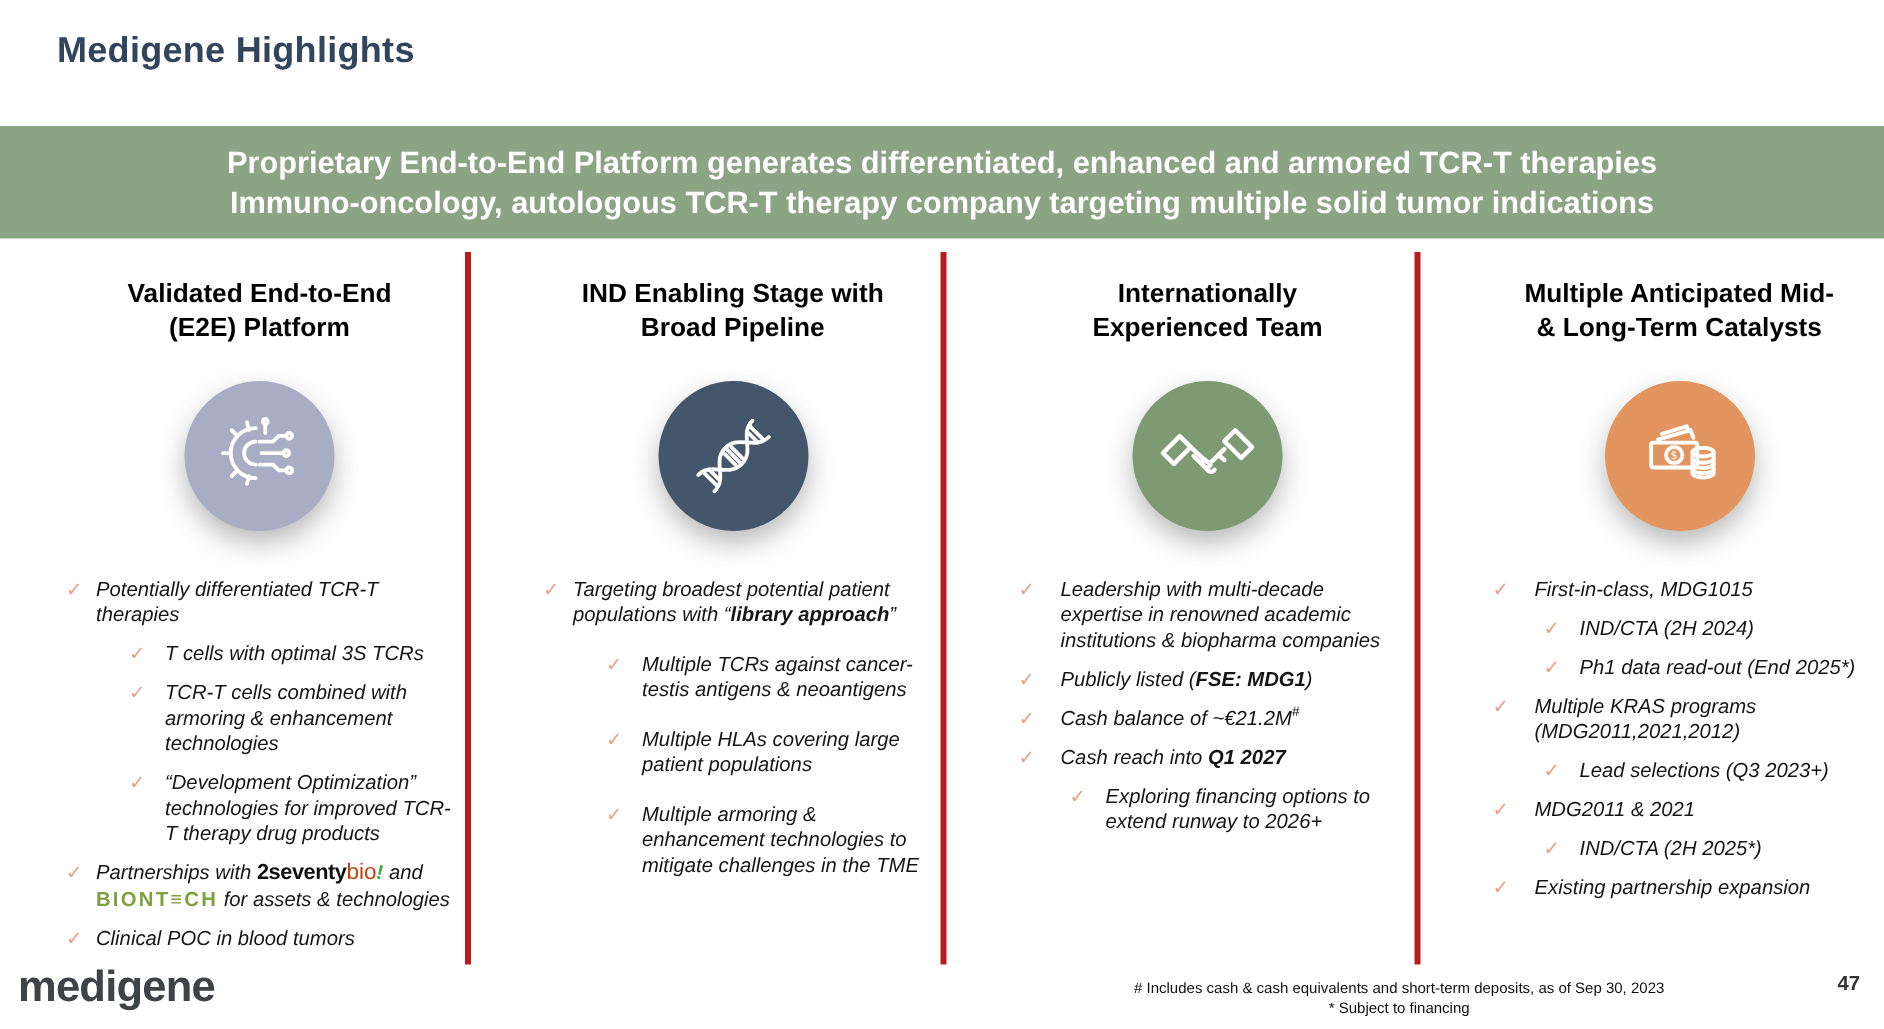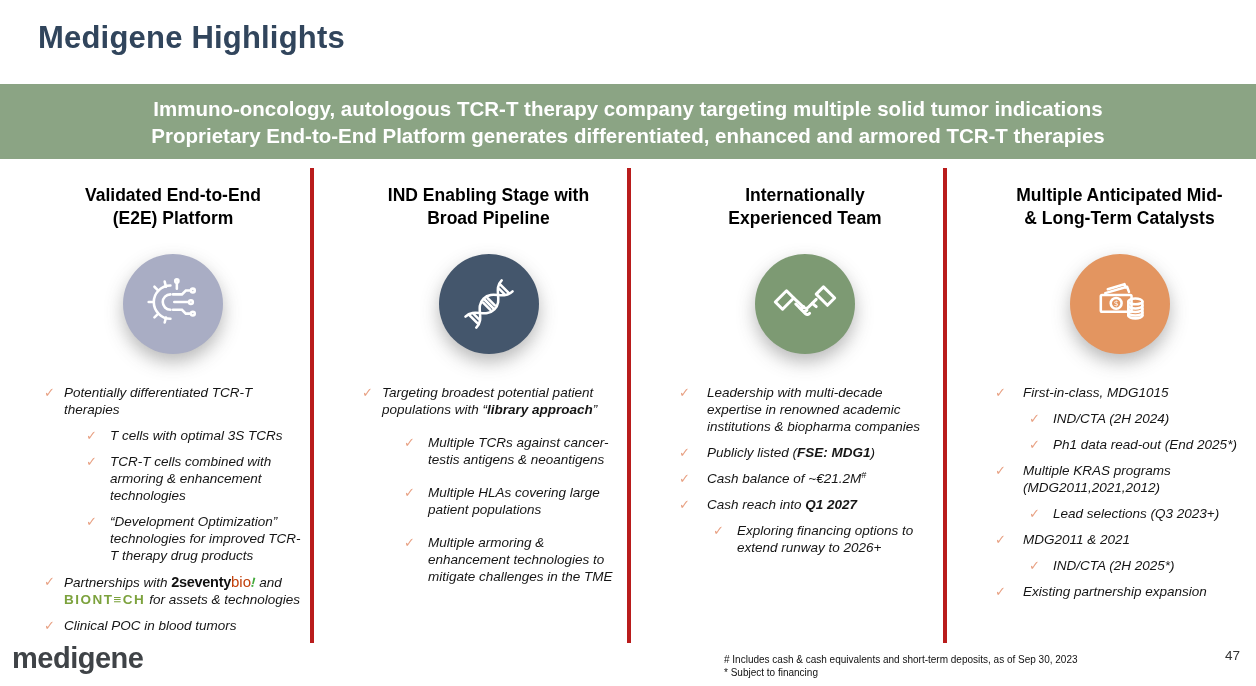--- a/index.html
+++ b/index.html
@@ -1,18 +1,18 @@
 <!DOCTYPE html>
 <html><head>
 <meta charset="utf-8">
 <style>
   html,body{margin:0;padding:0;background:#ffffff;}
   .slide{position:relative;width:1256px;height:686px;background:#fff;overflow:hidden;
          font-family:"Liberation Sans",sans-serif;}
-  .title{position:absolute;left:38px;top:20px;margin:0;font-size:31px;font-weight:bold;
+  .title{position:absolute;left:38px;top:20px;margin:0;font-size:24px;font-weight:bold;
          color:#31455c;letter-spacing:.2px;}
   .banner{position:absolute;left:0;top:84px;width:100%;height:75px;background:#8ba484;
           color:#fff;display:flex;flex-direction:column;justify-content:center;align-items:center;
           text-align:center;font-weight:bold;font-size:20.5px;line-height:27px;}
   .columns{position:absolute;left:0;top:168px;width:100%;height:465px;display:grid;
            grid-template-columns:310px 317px 316px 313px;}
   .col{position:relative;box-sizing:border-box;padding-left:36px;}
   .col + .col{border-left:4px solid #b91c1c;}
   .col-header{margin:16px 4px 0;font-size:17.5px;line-height:23px;font-weight:bold;color:#000;
               text-align:center;}
@@ -35,34 +35,34 @@
   .txt{flex:1 1 auto;}
   .b{font-weight:bold;}
   sup{font-size:9px;line-height:0;}
   .logo2s{font-style:normal;white-space:nowrap;}
   .l2s-black{font-weight:bold;color:#101010;font-size:14.5px;letter-spacing:-.3px;}
   .l2s-gray{color:#c2410c;font-size:15px;}
   .l2s-accent{display:inline-block;color:#44a93c;font-weight:bold;transform:rotate(14deg);}
   .logo-bnt{font-style:normal;font-weight:bold;color:#7ca23d;letter-spacing:1.5px;font-size:13.5px;margin-top:32px;}
   .footer-logo{position:absolute;left:12px;top:642px;font-size:29px;font-weight:bold;
                color:#3f4347;letter-spacing:-.5px;}
-  .footnotes{position:absolute;left:724px;top:654px;font-size:10px;line-height:12.5px;color:#101010;}
-  .page-number{position:absolute;right:16px;top:648px;font-size:13.5px;font-weight:400;color:#333;}
+  .footnotes{position:absolute;left:756px;top:654px;font-size:10px;line-height:12.5px;color:#101010;text-align:center;}
+  .page-number{position:absolute;right:16px;top:648px;font-size:13.5px;font-weight:700;color:#333;}
   svg{display:block;}
 </style>
 </head>
 <body>
 
 <div class="slide">
 
   <h1 class="title">Medigene Highlights</h1>
 
   <div class="banner">
+    <div>Proprietary End-to-End Platform generates differentiated, enhanced and armored TCR-T therapies</div>
     <div>Immuno-oncology, autologous TCR-T therapy company targeting multiple solid tumor indications</div>
-    <div>Proprietary End-to-End Platform generates differentiated, enhanced and armored TCR-T therapies</div>
   </div>
 
   <div class="columns">
 
     <section class="col col-1">
       <h2 class="col-header">
         <div>Validated End-to-End</div>
         <div>(E2E) Platform</div>
       </h2>
       <div class="circle c-platform">

